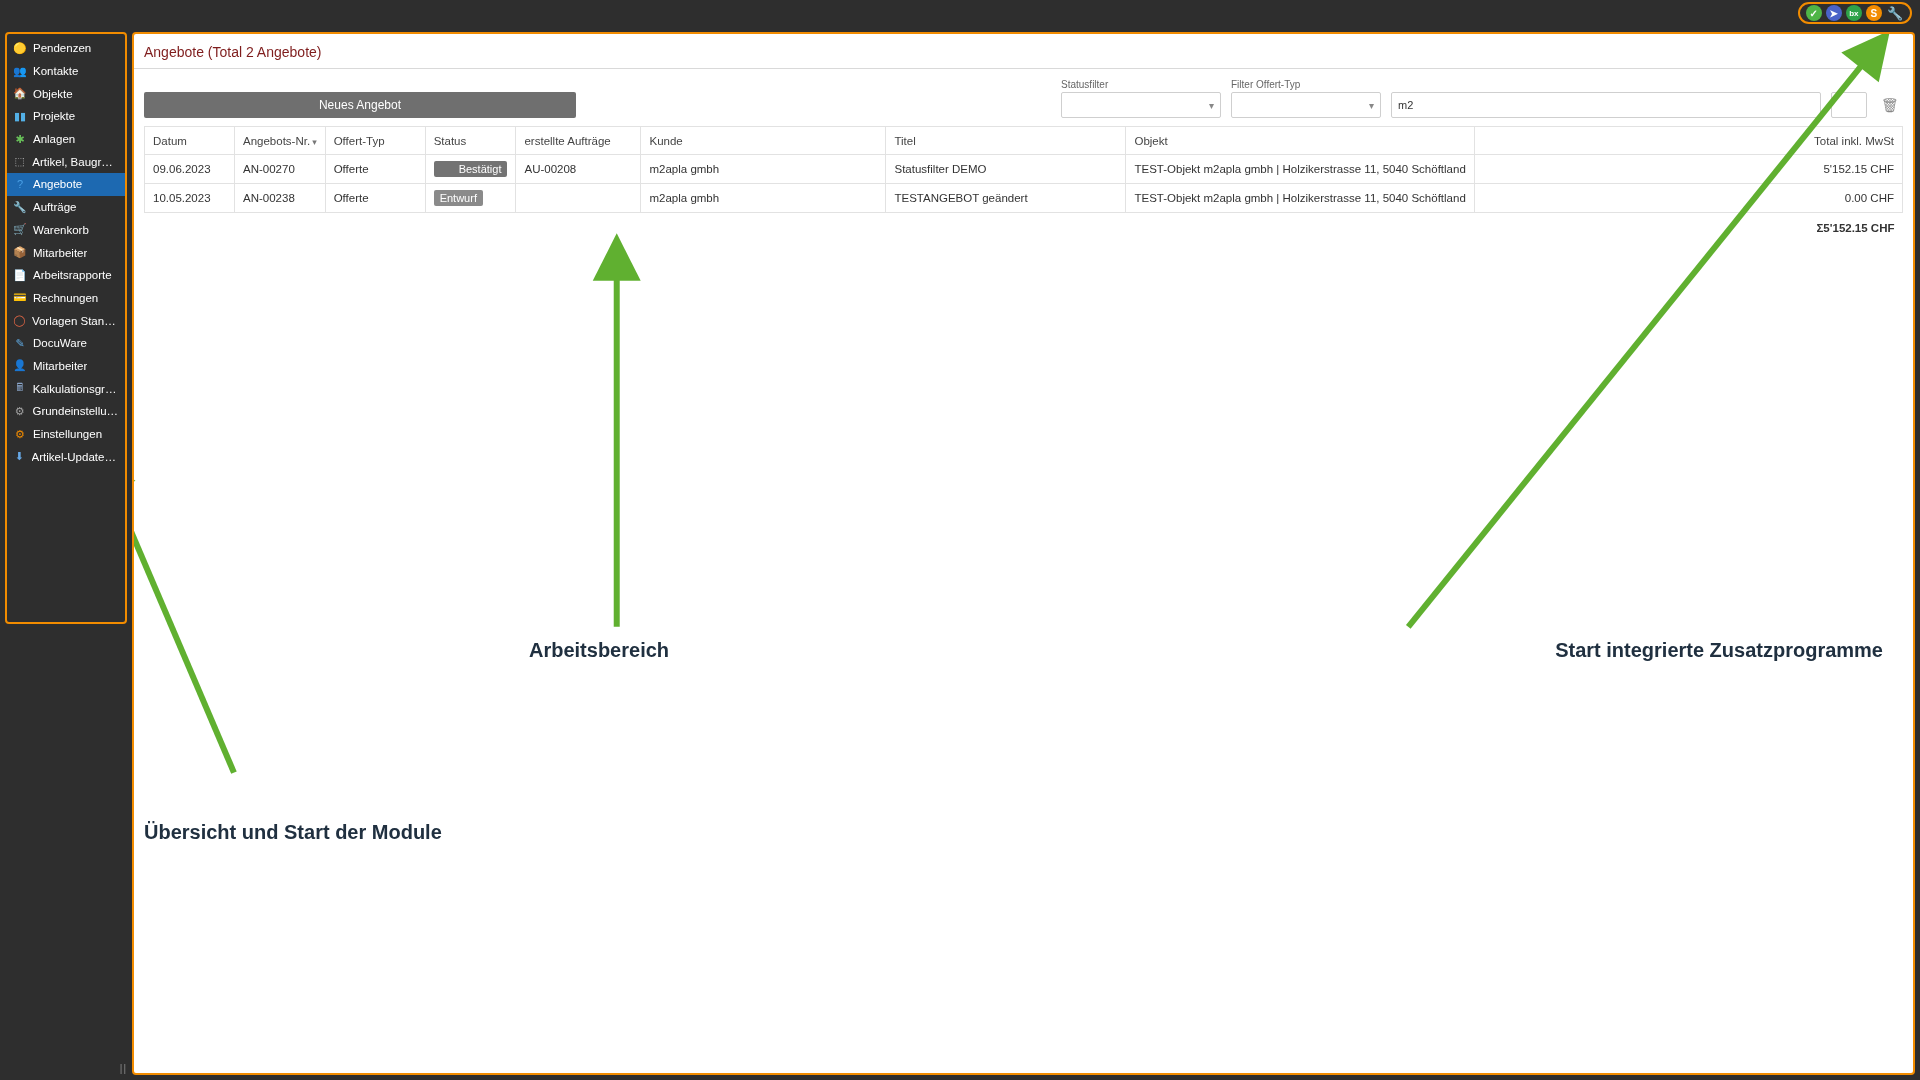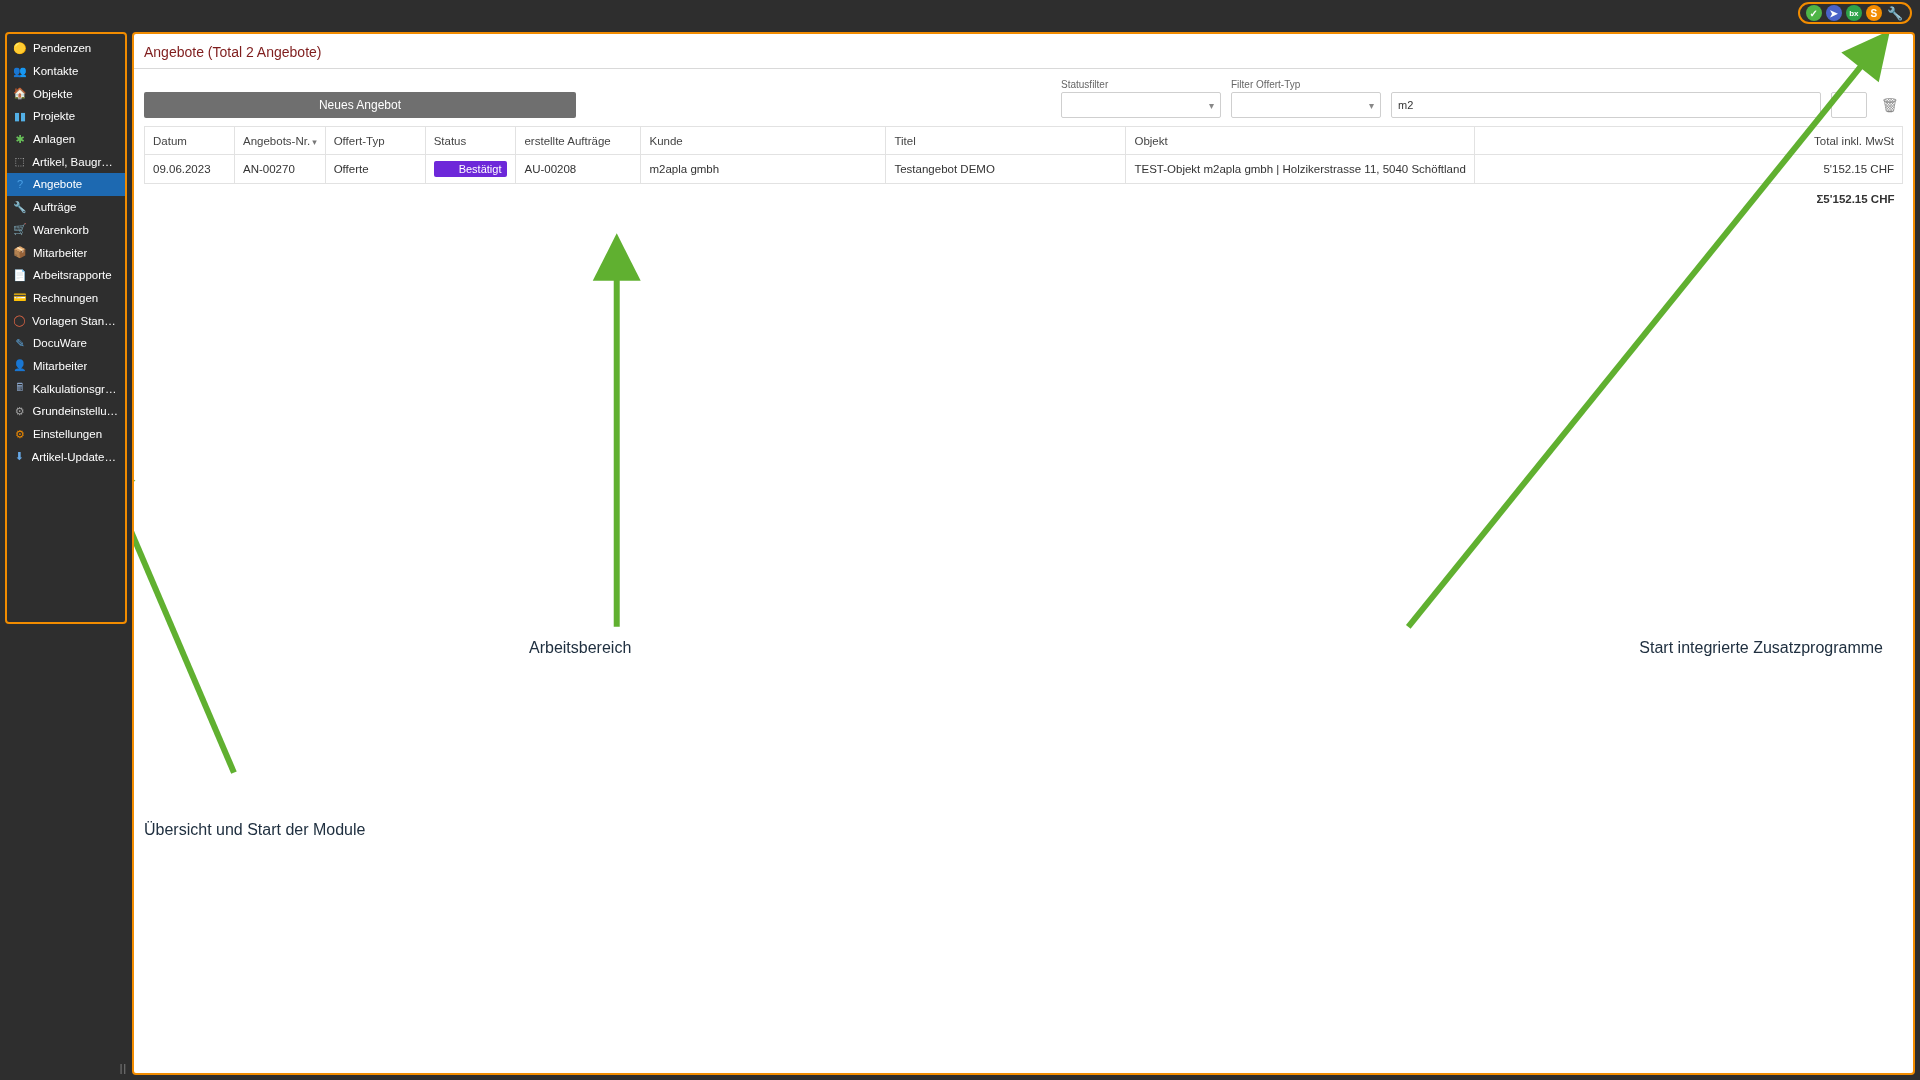--- a/index.html
+++ b/index.html
@@ -141,30 +141,30 @@
     font-size: 11.5px;
     color: #333;
     height: 28px;
     overflow:hidden; white-space:nowrap; text-overflow:ellipsis;
   }
   .data-table th { color:#444; background:#fff; }
   .data-table th .sort { font-size:9px; color:#777; margin-left:2px; }
   .status-pill {
     display:inline-block; padding:2px 6px; border-radius:2px; color:#fff; font-size:11px;
   }
-  .status-green { background:#6d28d9;padding-left:25px; }
+  .status-green { background:#737373;padding-left:25px; }
   .status-grey  { background:#8a8a8a; }
   .cell-right { text-align: right !important; }
   .total-row td { border:none; text-align:right; font-weight:bold; padding-top:8px; }
   
   .annot-label {
     position:absolute;
     font-family: "Segoe UI", Arial, sans-serif;
-    font-size: 16px;
-    font-weight: 400;
+    font-size: 20px;
+    font-weight: 700;
     color: #203040;
     white-space: nowrap;
   }
   svg.overlay {
     position:absolute; inset:0; width:100%; height:100%; pointer-events:none;
   }
 </style>
 </head>
 <body>
 
@@ -316,23 +316,34 @@
               </tr>
             </thead>
             <tbody>
               <tr>
                 <td>09.06.2023</td>
                 <td>AN-00270</td>
                 <td>Offerte</td>
                 <td><span class="status-pill status-green">Bestätigt</span></td>
                 <td>AU-00208</td>
                 <td>m2apla gmbh</td>
-                <td>Testangebot DEMO</td>
+                <td>Statusfilter DEMO</td>
                 <td>TEST-Objekt m2apla gmbh | Holzikerstrasse 11, 5040 Schöftland</td>
                 <td class="cell-right">5'152.15 CHF</td>
+              </tr>
+              <tr>
+                <td>10.05.2023</td>
+                <td>AN-00238</td>
+                <td>Offerte</td>
+                <td><span class="status-pill status-grey">Entwurf</span></td>
+                <td></td>
+                <td>m2apla gmbh</td>
+                <td>TESTANGEBOT geändert</td>
+                <td>TEST-Objekt m2apla gmbh | Holzikerstrasse 11, 5040 Schöftland</td>
+                <td class="cell-right">0.00 CHF</td>
               </tr>
             </tbody>
             <tfoot>
               <tr class="total-row">
                 <td colspan="9">Σ5'152.15 CHF</td>
               </tr>
             </tfoot>
           </table>
 
         <div class="annot-label" style="left:395px; top:605px;">Arbeitsbereich</div>

